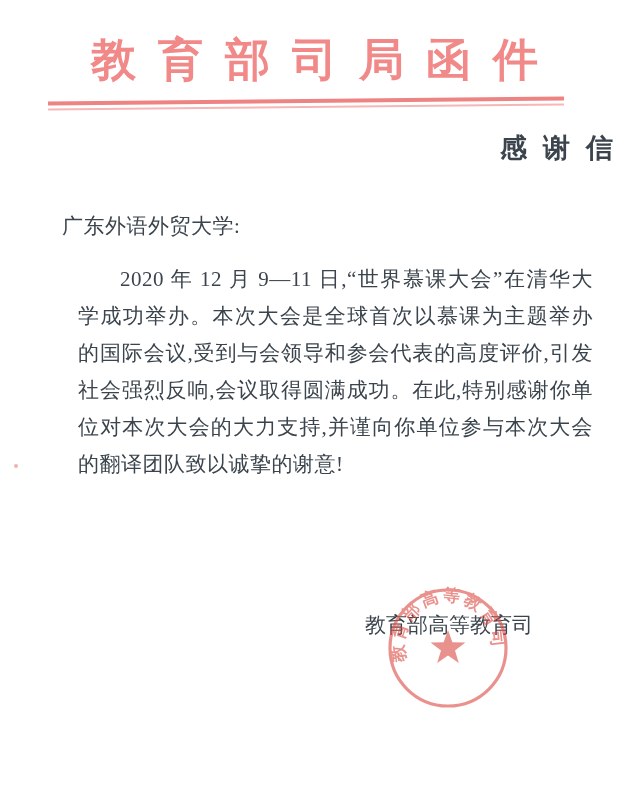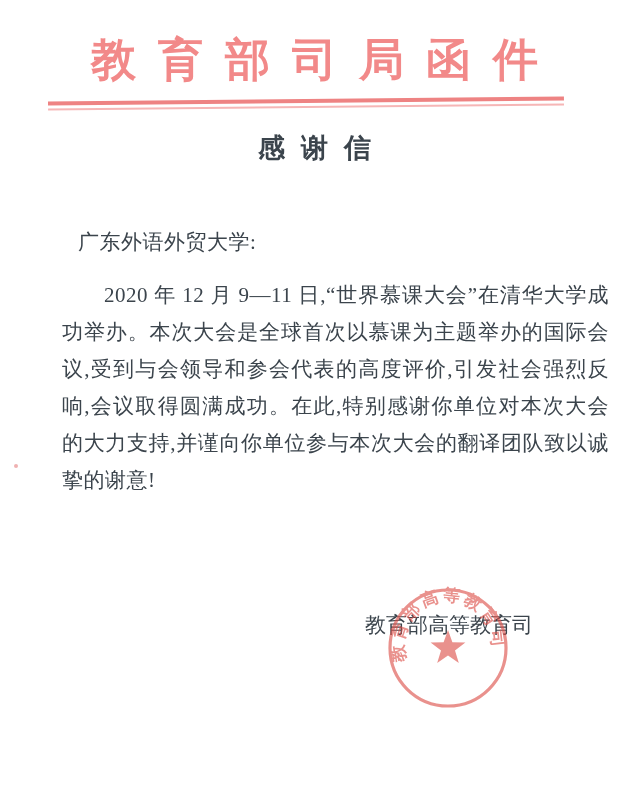--- a/index.html
+++ b/index.html
@@ -23,36 +23,36 @@
   .rule{
     position:absolute;top:99px;left:48px;width:516px;
     transform:rotate(-0.55deg);
   }
   .rule .thick{height:4px;background:#ee8383;}
   .rule .gap{height:3px;background:transparent;}
   .rule .thin{height:2px;background:#f6b6b6;}
   
   .doc-title{
     position:absolute;top:130px;left:0;width:629px;
-    text-align:center;
+    text-align:right;
     font-size:27px;font-weight:bold;
     letter-spacing:16px;padding-left:16px;box-sizing:border-box;
     color:#3b444c;
     white-space:nowrap;
   }
   
   .body-block{
     position:absolute;top:208px;left:62px;width:547px;
     color:#3b444c;
     font-size:21px;line-height:37px;
     text-align:justify;
     letter-spacing:0.5px;
   }
-  .salutation{margin:16px;font-family:Liberation Serif, serif;}
-  .para{margin:0;text-indent:2em;text-align:justify;text-align-last:left;}
+  .salutation{margin:0;font-family:Liberation Serif, serif;}
+  .para{margin:16px;text-indent:2em;text-align:justify;text-align-last:left;}
   
   .sign-block{
     position:absolute;top:606px;left:365px;
     color:#3b444c;
     font-size:21px;line-height:38.5px;
     white-space:nowrap;
   }
   
   .stamp{
     position:absolute;top:585px;left:385px;

